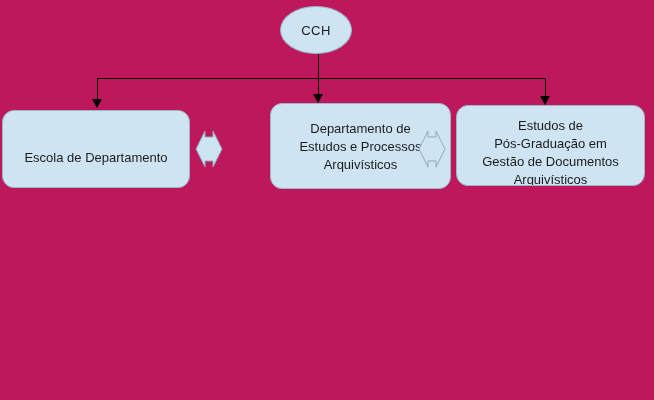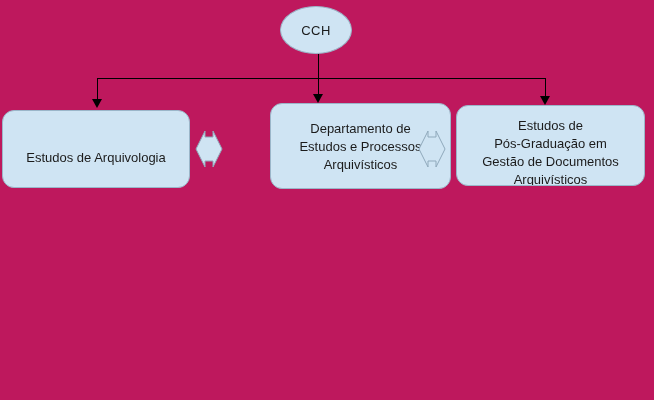--- a/index.html
+++ b/index.html
@@ -111,21 +111,21 @@
   <div class="vline" style="left:97px; top:78px; height:23px;"></div>
   <div class="arrowhead" style="left:92px; top:99px;"></div>
 
   <div class="vline" style="left:318px; top:78px; height:18px;"></div>
   <div class="arrowhead" style="left:313px; top:94px;"></div>
 
   <div class="vline" style="left:545px; top:78px; height:20px;"></div>
   <div class="arrowhead" style="left:540px; top:96px;"></div>
 
   <div class="unit-box" id="box-escola">
-    <span class="unit-label">Estudos de Arquivologia</span>
+    <span class="unit-label">Escola de Departamento</span>
   </div>
 
   <div class="bidir-arrow" id="bidir-1">
     <svg width="28" height="42" viewBox="0 0 28 42">
       <polygon points="10,9 10,3 1,21 10,39 10,33 18,33 18,39 27,21 18,3 18,9" fill="#cfe4f3" stroke="#8fa9bb" stroke-width="1" stroke-linejoin="round"></polygon>
     </svg>
   </div>
 
   <div class="unit-box" id="box-depto">
     <span class="unit-label">Departamento de

